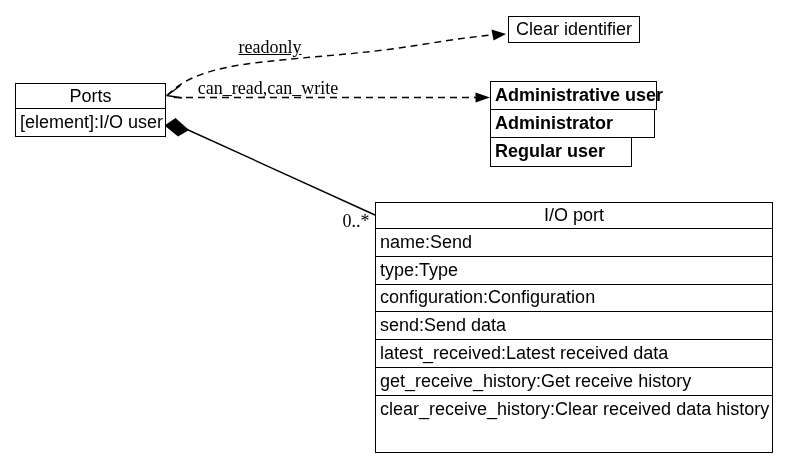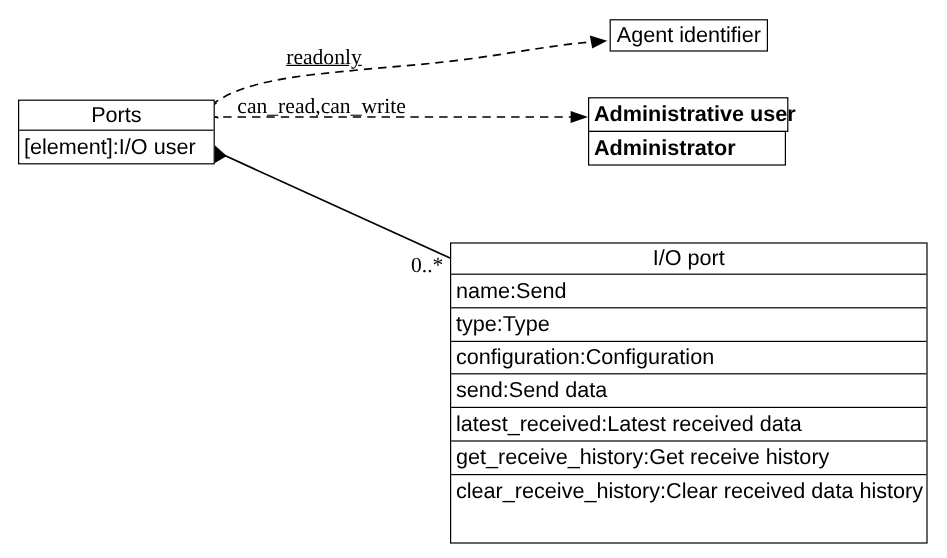--- a/index.html
+++ b/index.html
@@ -19,21 +19,21 @@
   }
   .attrcell{
     display:flex;align-items:center;justify-content:flex-start;
     box-sizing:border-box;padding-left:4px;white-space:nowrap;overflow:hidden;
   }
   .edge-label{
     position:absolute;font-family:"Liberation Serif",serif;font-size:18px;
     line-height:19px;text-align:center;white-space:nowrap;
   }
   
-  .ports-node{left:15px;top:83px;width:164px;height:54px;}
+  .ports-node{left:15px;top:83px;width:151px;height:54px;}
   .ports-title{height:25px;border-bottom:1.5px solid #000;}
   .ports-attr{height:27.5px;}
   
   .agent-node{left:508px;top:16px;width:132px;height:27px;}
   
   .au-header{left:490px;top:81px;width:167px;height:29px;}
   .au-row1{left:490px;top:108.5px;width:165px;height:29.5px;}
   .au-row2{left:490px;top:136.5px;width:142px;height:30px;}
   .au-cell{width:100%;height:100%;display:flex;align-items:center;
     padding-left:4px;box-sizing:border-box;white-space:nowrap;font-weight:bold;}
@@ -71,28 +71,31 @@
   <div class="edge-label lbl-readonly">readonly</div>
   <div class="edge-label lbl-access">can_read,can_write</div>
   <div class="edge-label lbl-mult">0..*</div>
 
   <div class="node ports-node">
     <div class="titlecell ports-title">Ports</div>
     <div class="attrcell ports-attr">[element]:I/O user</div>
   </div>
 
   <div class="node agent-node">
-    <div class="titlecell" style="height:100%;">Agent identifier</div>
+    <div class="titlecell" style="height:100%;">Clear identifier</div>
   </div>
 
   <div class="cellbox au-header">
     <div class="au-cell">Administrative user</div>
   </div>
   <div class="cellbox au-row1">
     <div class="au-cell">Administrator</div>
+  </div>
+  <div class="cellbox au-row2">
+    <div class="au-cell">Regular user</div>
   </div>
 
   <div class="node io-node">
     <div class="titlecell io-title">I/O port</div>
     <div class="attrcell io-row">name:Send</div>
     <div class="attrcell io-row">type:Type</div>
     <div class="attrcell io-row">configuration:Configuration</div>
     <div class="attrcell io-row">send:Send data</div>
     <div class="attrcell io-row">latest_received:Latest received data</div>
     <div class="attrcell io-row">get_receive_history:Get receive history</div>

